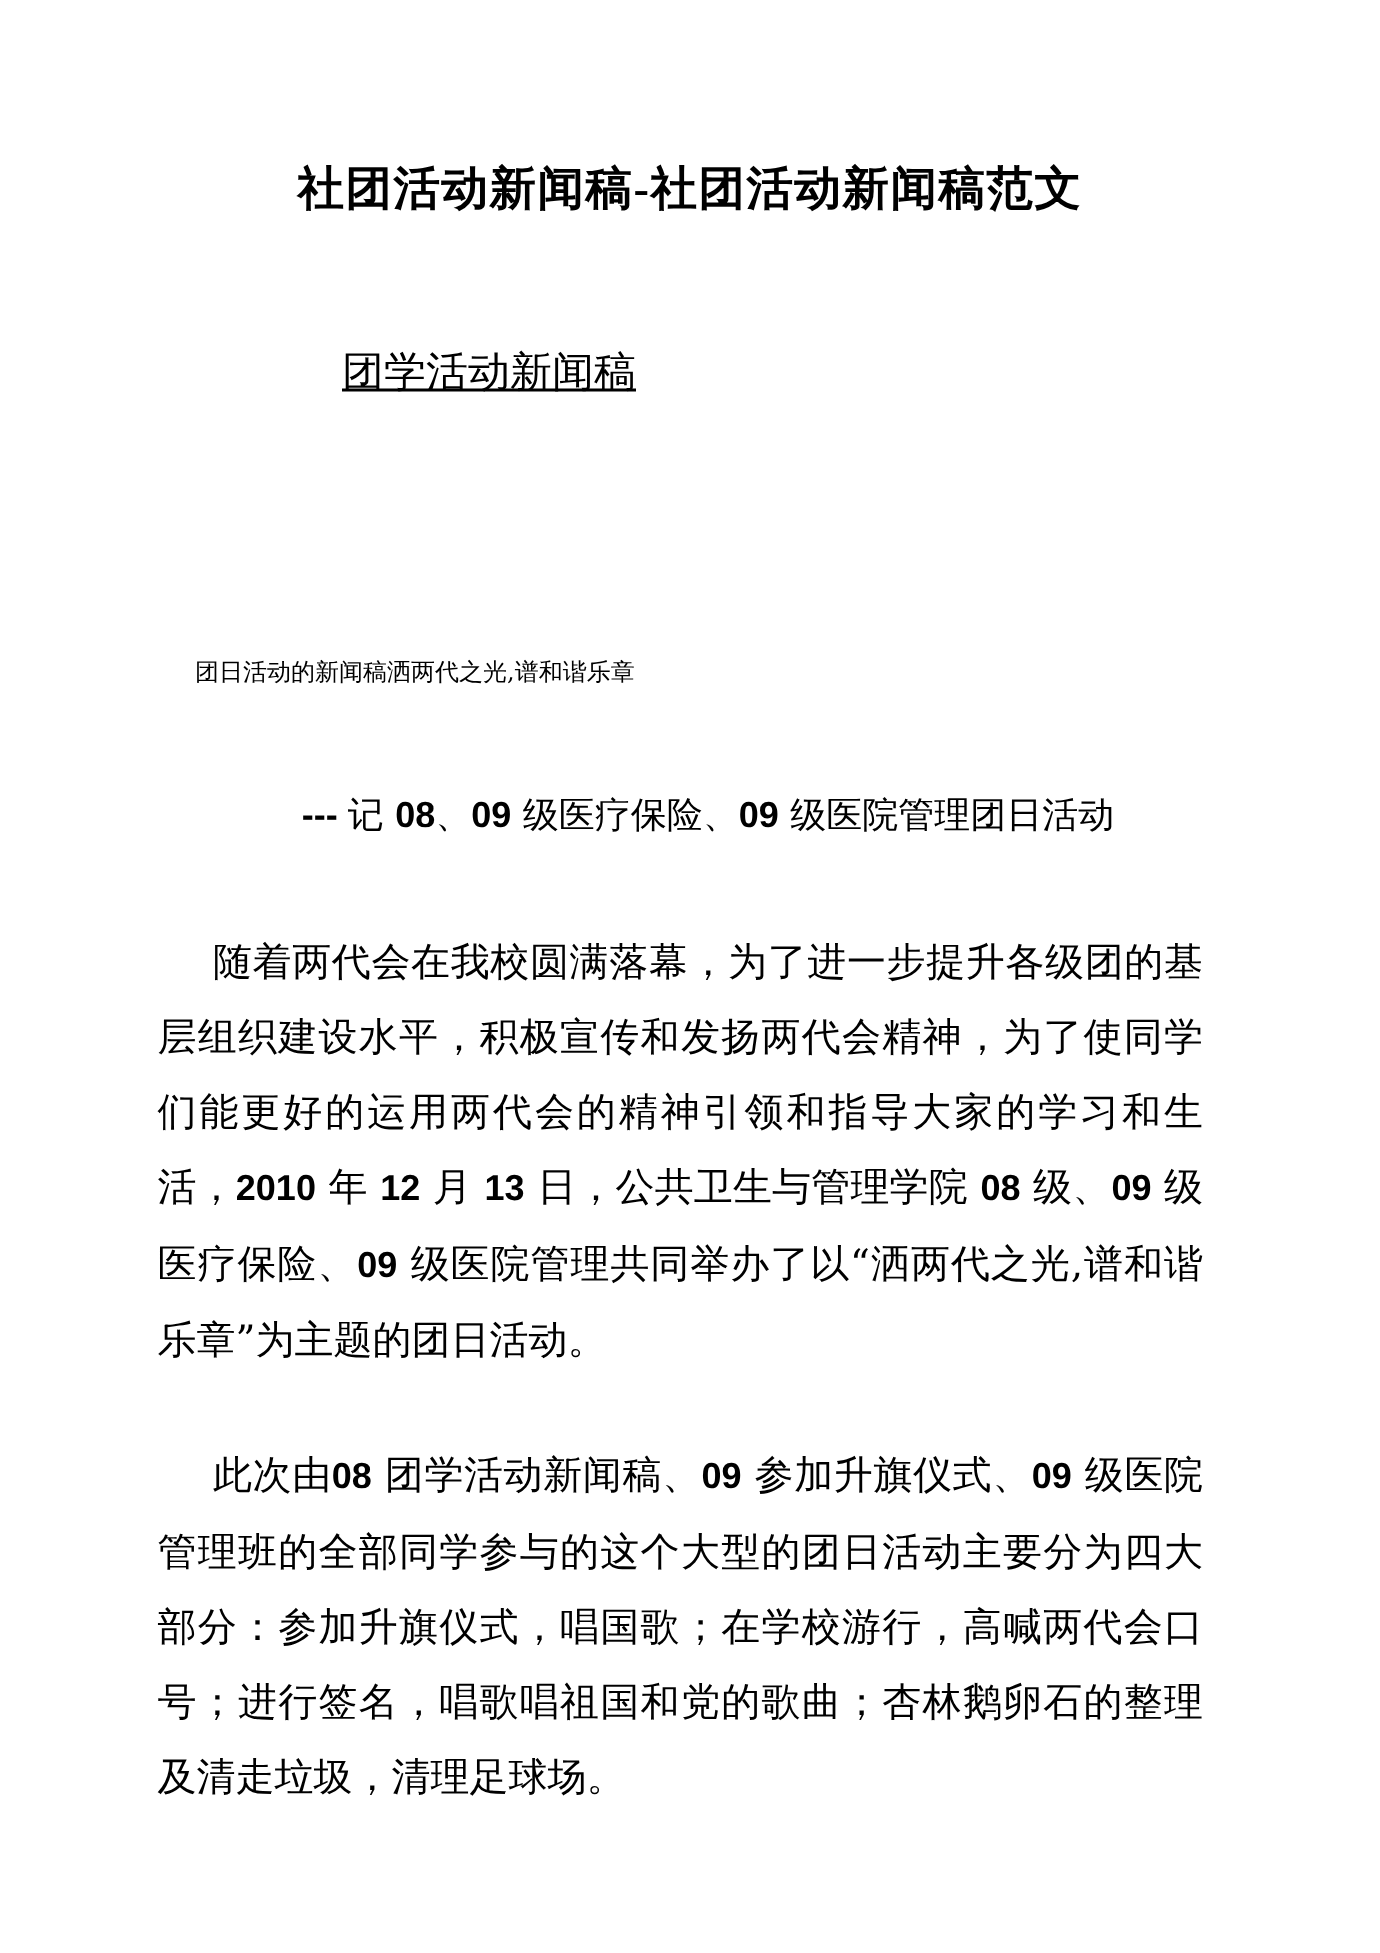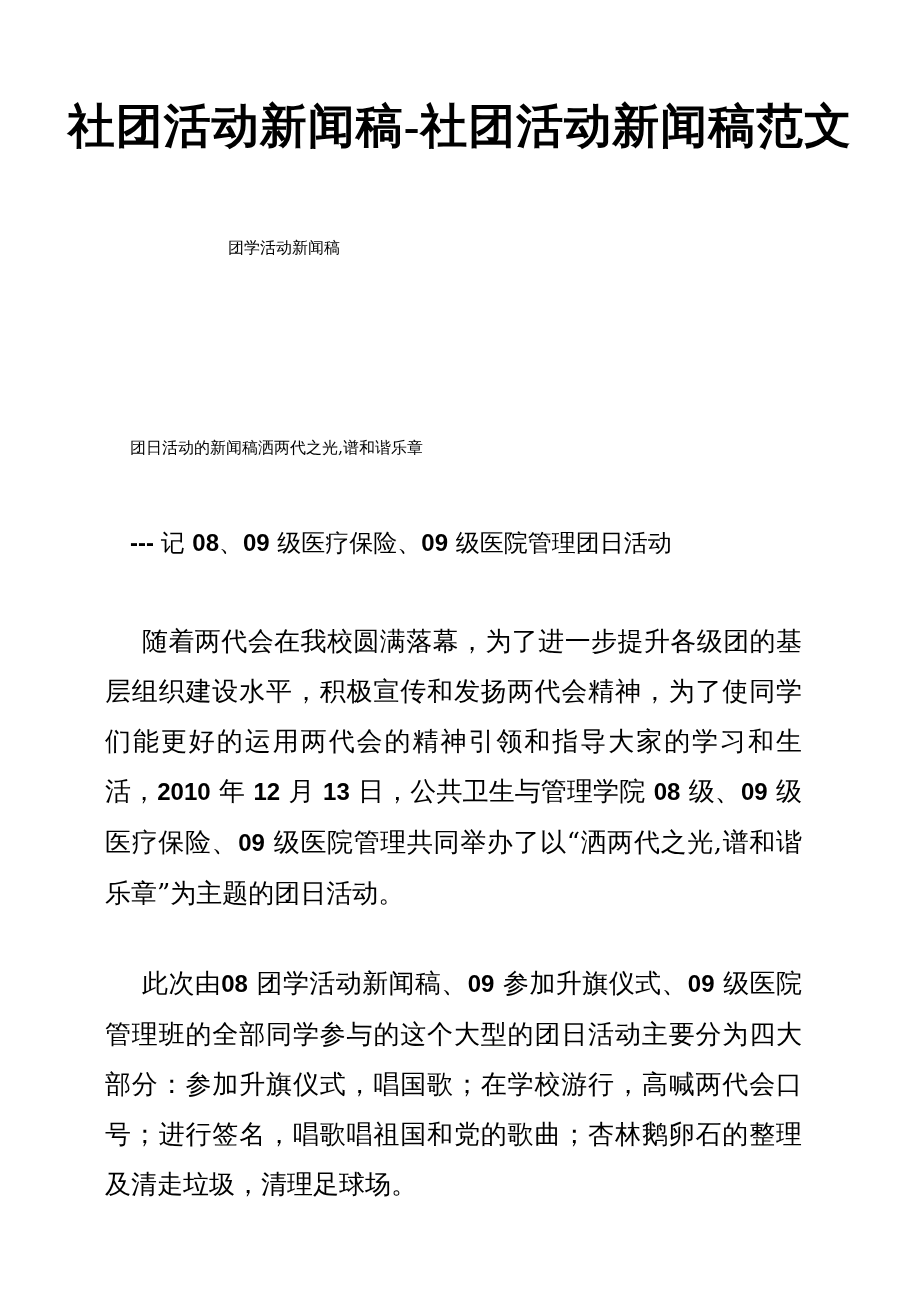--- a/index.html
+++ b/index.html
@@ -15,47 +15,49 @@
     color: #000000;
     overflow: hidden;
     font-family: "DejaVu Serif", serif;
   }
   .content {
     padding-left: 93px;
     padding-right: 106px;
   }
   .doc-title {
     margin: 96px 0 0 0;
-    font-size: 47px;
+    font-size: 31px;
     line-height: 60px;
     font-weight: bold;
     text-align: center;
     font-family: Liberation Serif, serif;
     letter-spacing: 1px;
   }
   .doc-subtitle {
     margin: 67px 0 0 0;
     padding-left: 135px;
-    font-size: 16px;
+    font-size: 28px;
     line-height: 50px;
     font-weight: normal;
+    text-decoration: underline;
   }
   .doc-heading1 {
     margin: 150px 0 0 0;
     padding-left: 37px;
     font-size: 16px;
     line-height: 50px;
     font-weight: normal;
   }
   .doc-heading2 {
     margin: 45px 0 0 0;
     padding-left: 37px;
     font-size: 24px;
     line-height: 50px;
     font-weight: normal;
+    text-align: center;
   }
   .doc-paragraph {
     font-size: 26px;
     line-height: 50px;
     text-align: justify;
     text-indent: 37px;
     margin: 12px;
   }
   .para-1 { margin-top: 48px; }
   .para-2 { margin-top: 40px; }

